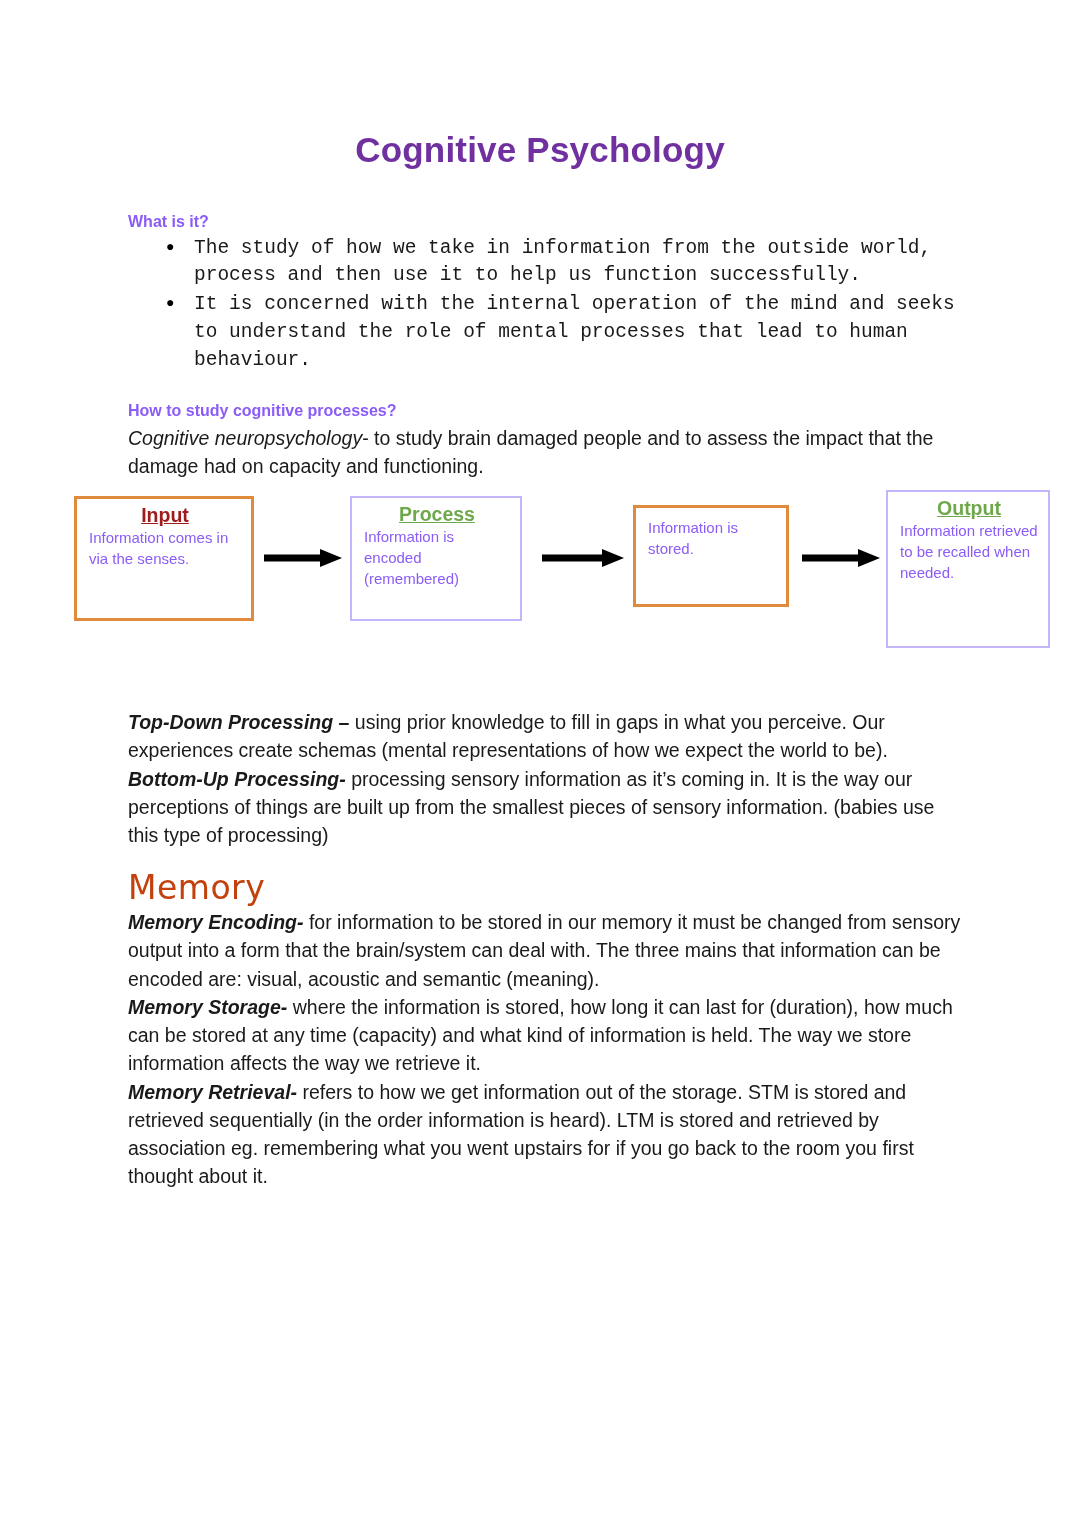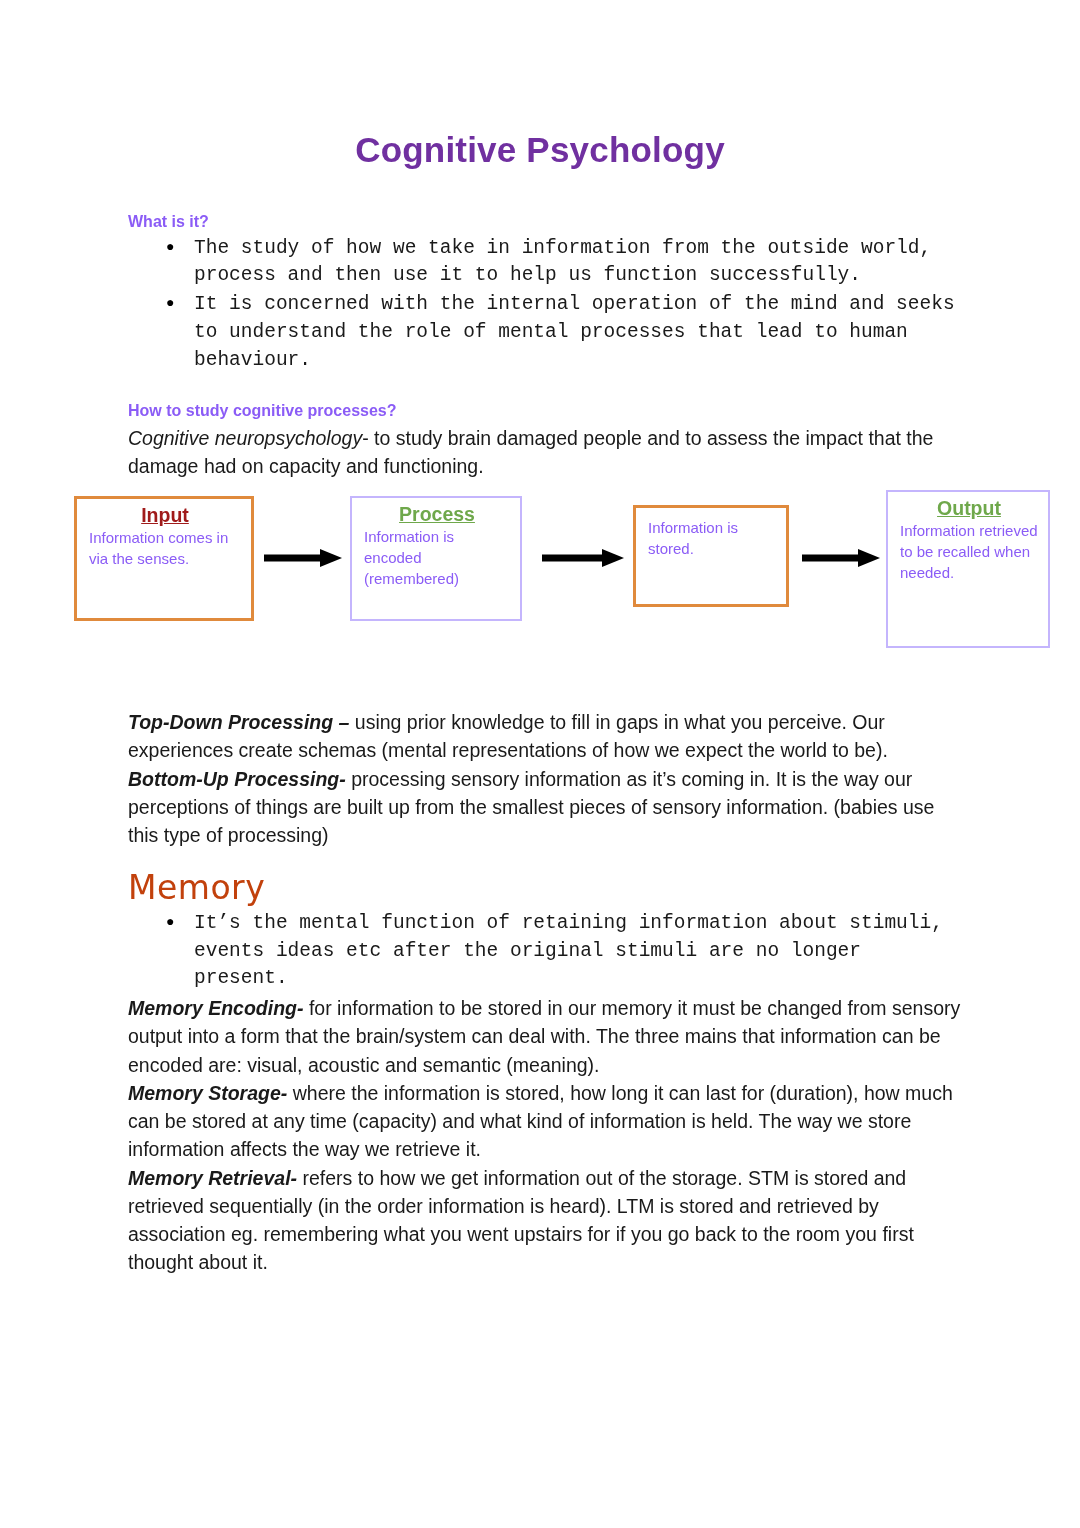--- a/index.html
+++ b/index.html
@@ -210,23 +210,20 @@
       <span class="lead-bold-italic">Top-Down Processing –</span><span> using prior knowledge to fill in gaps in what you perceive. Our experiences create schemas (mental representations of how we expect the world to be).</span>
     </p>
     <p class="body-para">
       <span class="lead-bold-italic">Bottom-Up Processing-</span><span> processing sensory information as it’s coming in. It is the way our perceptions of things are built up from the smallest pieces of sensory information. (babies use this type of processing)</span>
     </p>
   </div>
 
   <div class="memory-heading">Memory</div>
 
   <div class="content" style="top:908px;">
-    <ul class="bullets">
-      <li>It’s the mental function of retaining information about stimuli, events ideas etc after the original stimuli are no longer present.</li>
-    </ul>
 
     <p class="body-para">
       <span class="lead-bold-italic">Memory Encoding-</span><span> for information to be stored in our memory it must be changed from sensory output into a form that the brain/system can deal with. The three mains that information can be encoded are: visual, acoustic and semantic (meaning).</span>
     </p>
 
     <p class="body-para">
       <span class="lead-bold-italic">Memory Storage-</span><span> where the information is stored, how long it can last for (duration), how much can be stored at any time (capacity) and what kind of information is held. The way we store information affects the way we retrieve it.</span>
     </p>
 
     <p class="body-para">

